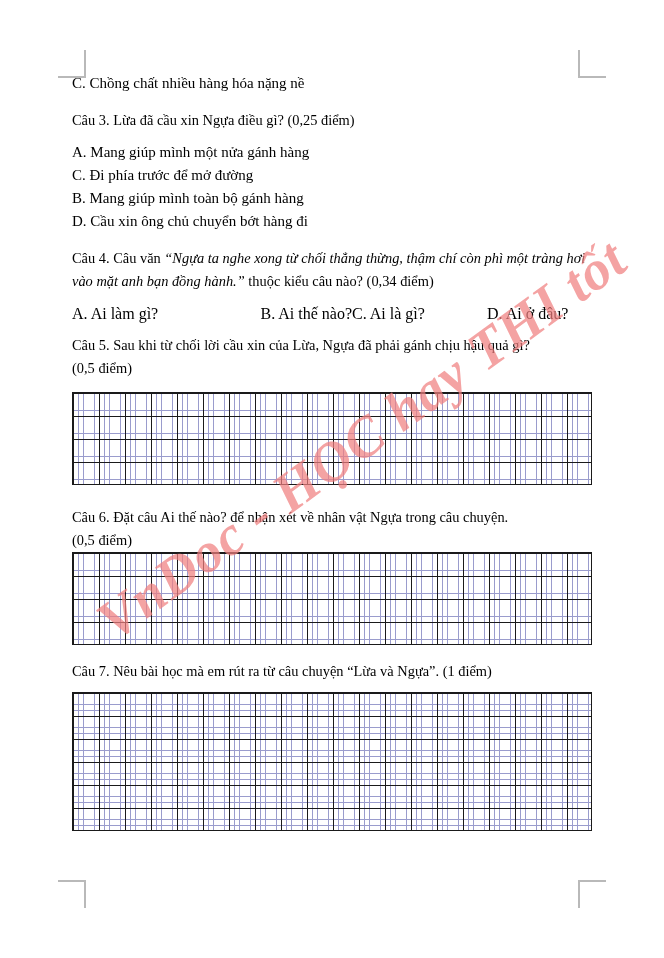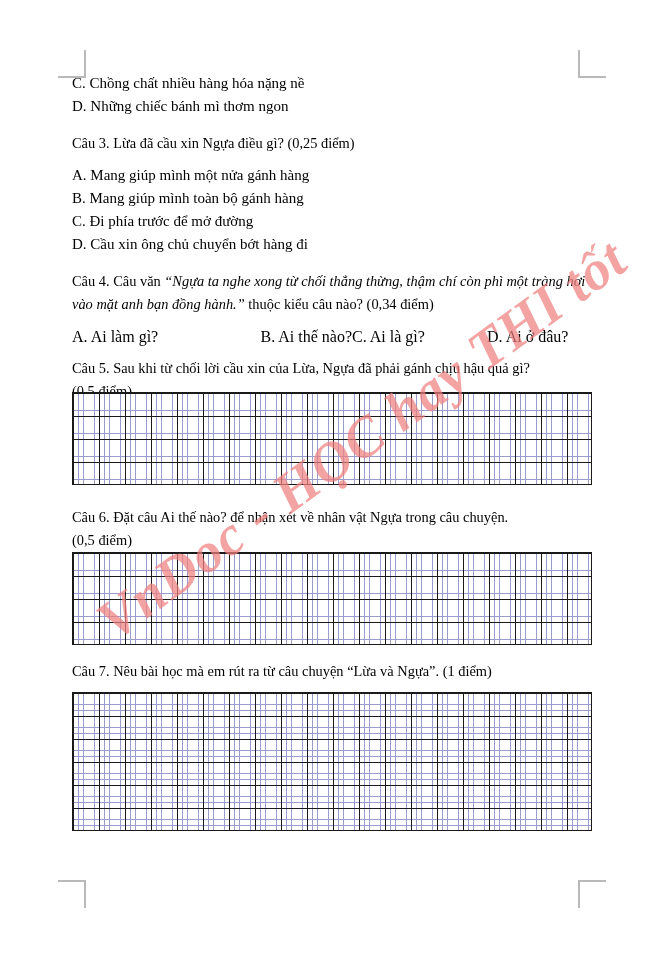--- a/index.html
+++ b/index.html
@@ -146,34 +146,33 @@
 <div id="page">
 
   <div class="crop tl"></div>
   <div class="crop tr"></div>
   <div class="crop bl"></div>
   <div class="crop br"></div>
 
   <div id="content">
 
     <div class="line">C. Chồng chất nhiều hàng hóa nặng nề</div>
-    <div class="line">D. Những chiếc bánh mì thơm ngon</div>
 
     <div class="gap-md"></div>
 
     <div class="para">
       <span class="q-label">Câu 3.</span>
       <span>Lừa đã cầu xin Ngựa điều gì? (0,25 điểm)</span>
     </div>
 
     <div class="gap-sm"></div>
 
     <div class="line">A. Mang giúp mình một nửa gánh hàng</div>
+    <div class="line">C. Đi phía trước để mở đường</div>
     <div class="line">B. Mang giúp mình toàn bộ gánh hàng</div>
-    <div class="line">C. Đi phía trước để mở đường</div>
     <div class="line">D. Cầu xin ông chủ chuyển bớt hàng đi</div>
 
     <div class="gap-md"></div>
 
     <div class="para">
       <span class="q-label">Câu 4.</span>
       <span>Câu văn</span>
       <span class="italic">“Ngựa ta nghe xong từ chối thẳng thừng, thậm chí còn phì một tràng hơi vào mặt anh bạn đồng hành.”</span>
       <span>thuộc kiểu câu nào? (0,34 điểm)</span>
     </div>

